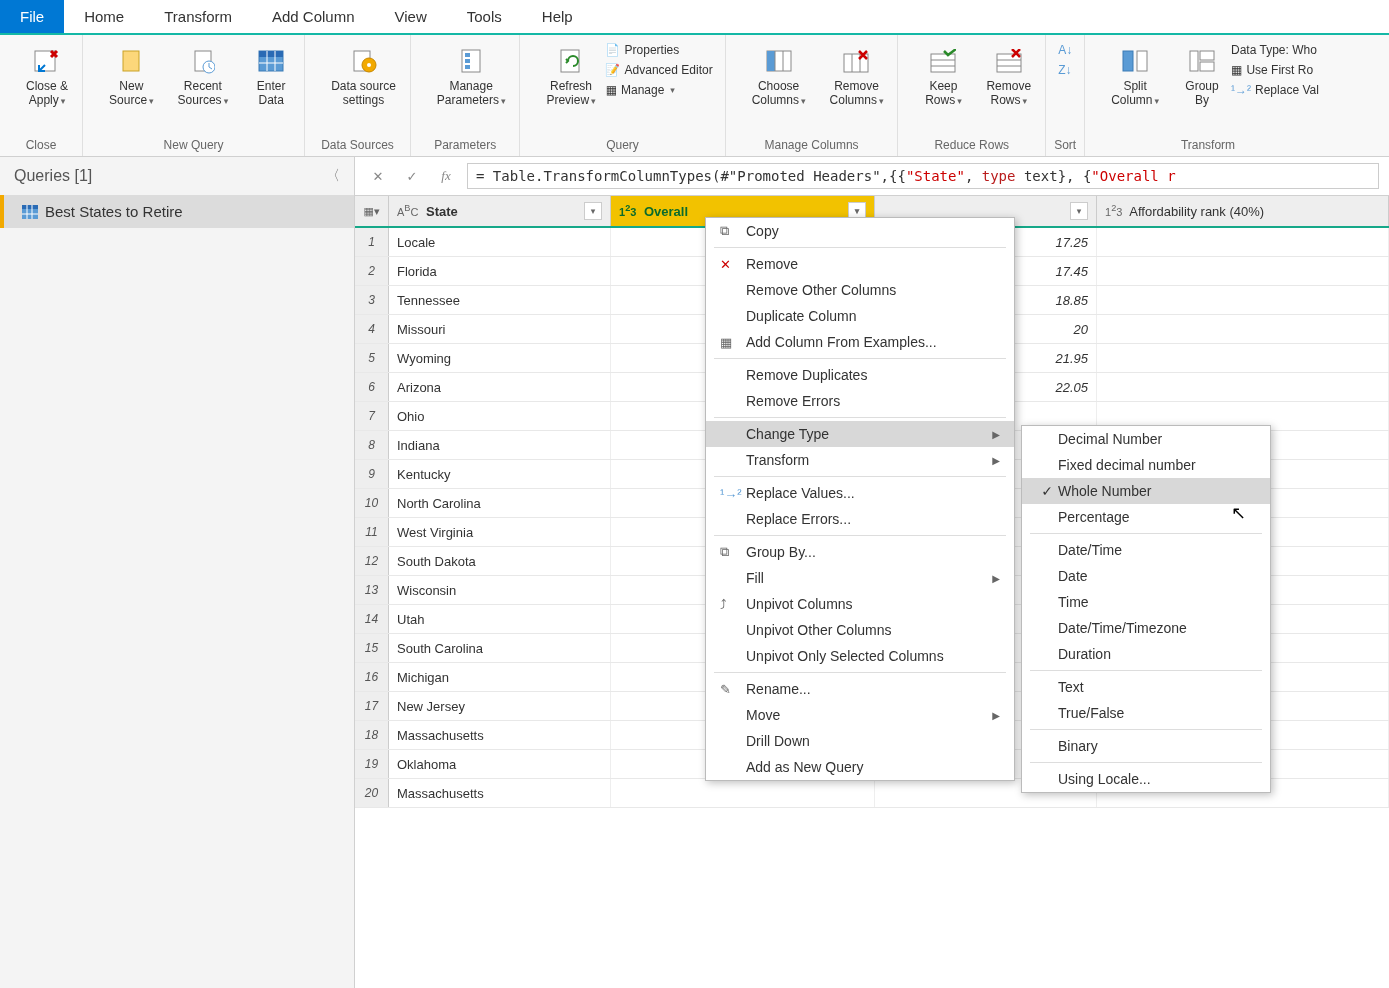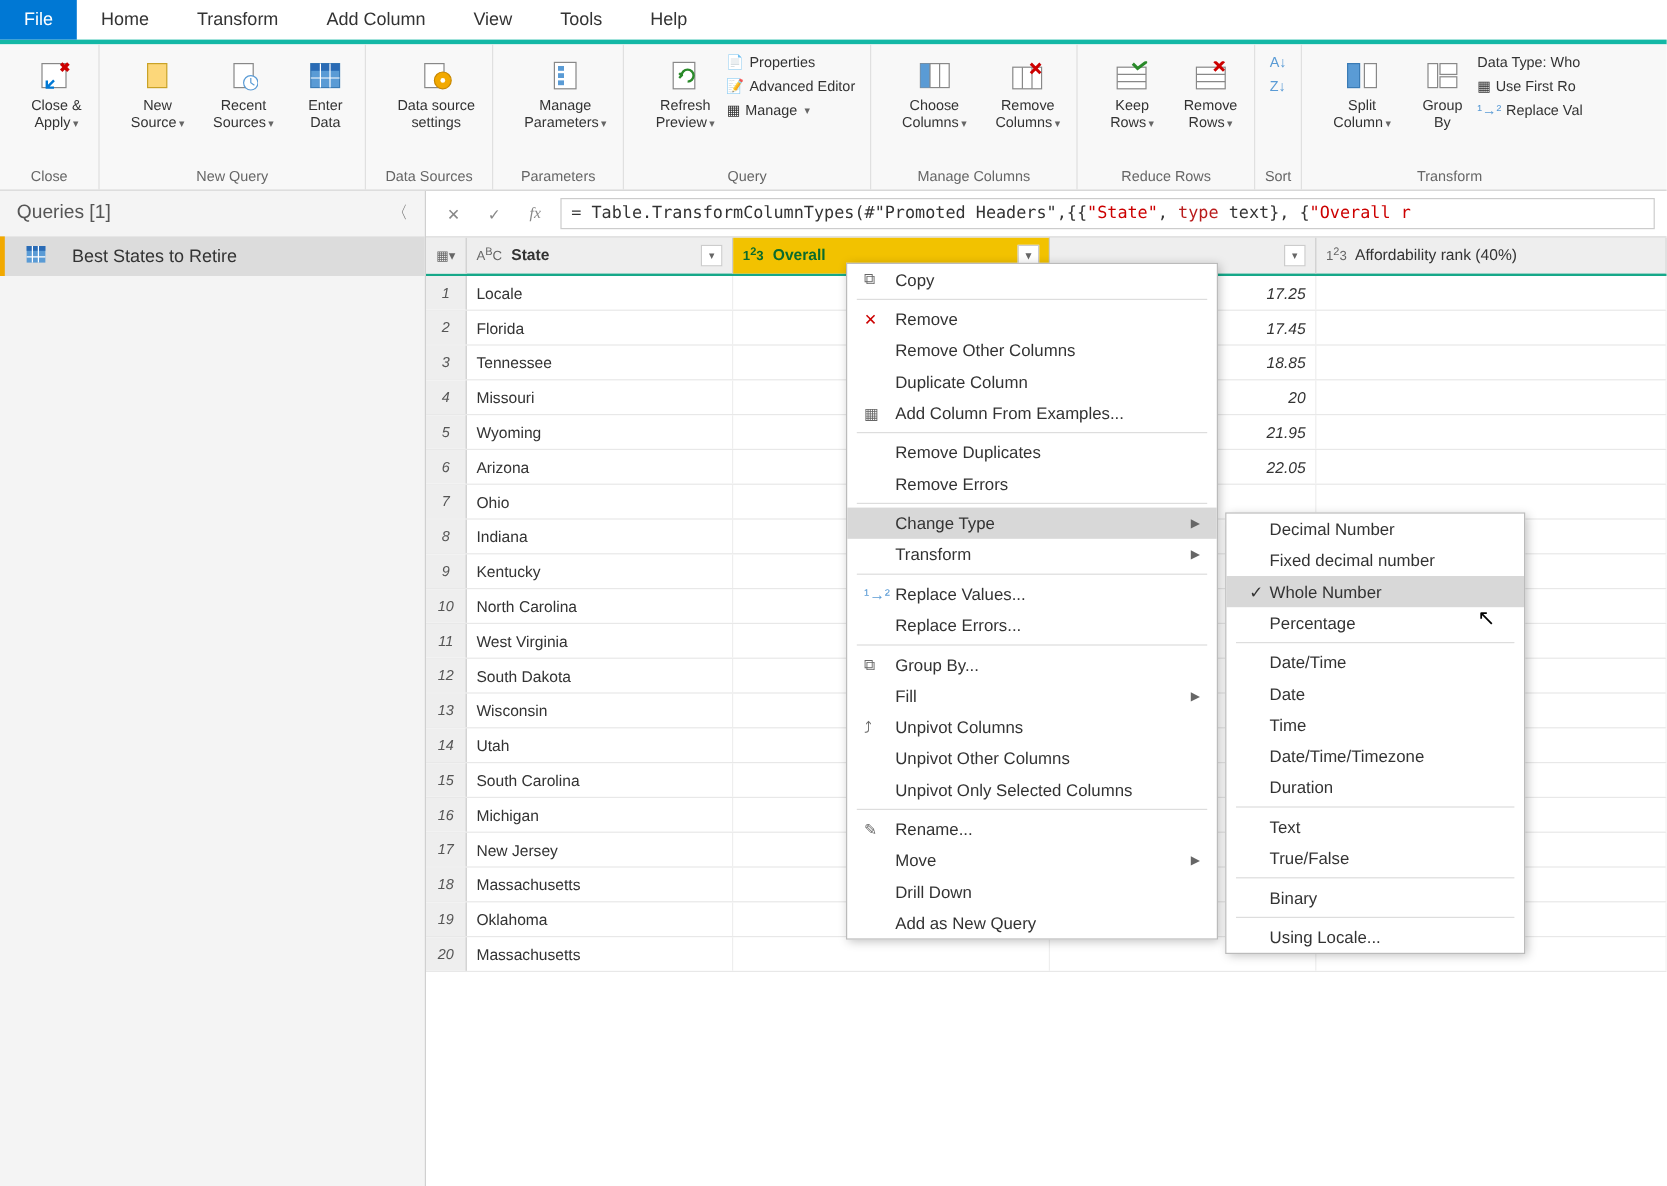--- a/index.html
+++ b/index.html
@@ -1,52 +1,52 @@
 <!DOCTYPE html>
 <html><head>
 <meta charset="utf-8">
 <style>
 * { box-sizing: border-box; margin: 0; padding: 0; }
 body { font-family: "Segoe UI", Tahoma, sans-serif; font-size: 13px; color: #333; background: #fff; overflow: hidden; }
 
 
-.tabs { display: flex; background: #fff; border-bottom: 4px solid #14b8a6; }
+.tabs { display: flex; background: #fff; border-bottom: 2px solid #14b8a6; }
 .tab { padding: 8px 20px; cursor: pointer; font-size: 15px; }
 .tab.active { background: #0078d4; color: #fff; }
 
 
 .ribbon { display: flex; background: #f8f8f8; border-bottom: 1px solid #d0d0d0; height: 122px; }
 .ribbon-group { display: flex; flex-direction: column; border-right: 1px solid #e0e0e0; padding: 4px 8px 2px 8px; }
 .ribbon-group-items { display: flex; flex: 1; align-items: flex-start; }
 .ribbon-group-label { text-align: center; font-size: 12px; color: #666; padding: 2px 0; }
 .ribbon-btn { display: flex; flex-direction: column; align-items: center; padding: 4px 6px; cursor: pointer; min-width: 50px; margin-left: 12px; }
 .ribbon-btn .icon-area { height: 36px; display: flex; align-items: center; justify-content: center; }
 .ribbon-btn .lbl { font-size: 12px; text-align: center; line-height: 1.2; }
 .ribbon-small-col { display: flex; flex-direction: column; justify-content: flex-start; gap: 6px; padding: 4px; }
 .ribbon-small { display: flex; align-items: center; gap: 4px; font-size: 12px; cursor: pointer; }
 .drop-caret::after { content: "▾"; font-size: 9px; margin-left: 2px; color: #666; }
 
 
 .main-area { display: flex; height: calc(100vh - 152px); }
 .queries-pane { width: 355px; background: #f4f4f4; border-right: 1px solid #d0d0d0; }
 .queries-header { display: flex; justify-content: space-between; align-items: center; padding: 10px 14px; font-size: 16px; color: #555; }
 .queries-collapse { cursor: pointer; font-size: 14px; color: #777; }
-.query-item { padding: 8px 18px; background: #dcdcdc; border-left: 4px solid #f2a900; display: flex; align-items: flex-start; gap: 22px; font-size: 15px; }
+.query-item { padding: 8px 18px; background: #dcdcdc; border-left: 4px solid #f2a900; display: flex; align-items: center; gap: 7px; font-size: 15px; }
 
 
 .editor-area { flex: 1; display: flex; flex-direction: column; position: relative; }
 .formula-bar { display: flex; align-items: center; padding: 6px 10px; border-bottom: 1px solid #d0d0d0; gap: 8px; }
 .fx-btn { width: 26px; height: 26px; display: flex; align-items: center; justify-content: center; color: #888; cursor: pointer; }
 .formula-input { flex: 1; border: 1px solid #ccc; padding: 4px 8px; font-family: Consolas, monospace; font-size: 14px; white-space: nowrap; overflow: hidden; }
 
 
 .grid { flex: 1; overflow: hidden; }
 .grid-header-row { display: flex; background: #eee; border-bottom: 2px solid #16a889; }
 .row-head-corner { width: 34px; border-right: 1px solid #ccc; background: #eee; display:flex; align-items:center; justify-content:center; font-size:11px; color:#666;}
-.col-header { border-right: 1px solid #ccc; padding: 6px 8px; display: flex; align-items: flex-start; justify-content: space-between; font-size: 13px; position: relative; }
+.col-header { border-right: 1px solid #ccc; padding: 6px 8px; display: flex; align-items: center; justify-content: space-between; font-size: 13px; position: relative; }
 .col-header .type-icon { color: #666; margin-right: 4px; font-size: 11px; }
 .col-header .filter-btn { border: 1px solid #ccc; background: #fff; width: 18px; height: 18px; display: flex; align-items: center; justify-content: center; font-size: 9px; color: #666; cursor: pointer; }
 .col-header.selected { background: #f2c200; color: #0a6b2c; font-weight: 600; }
 .col-state { width: 222px; }
 .col-overall { width: 264px; }
 .col-hidden { width: 222px; }
 .col-afford { flex: 1; min-width: 250px; }
 
 .grid-body { }
 .grid-row { display: flex; border-bottom: 1px solid #e8e8e8; height: 29px; align-items: stretch; }

